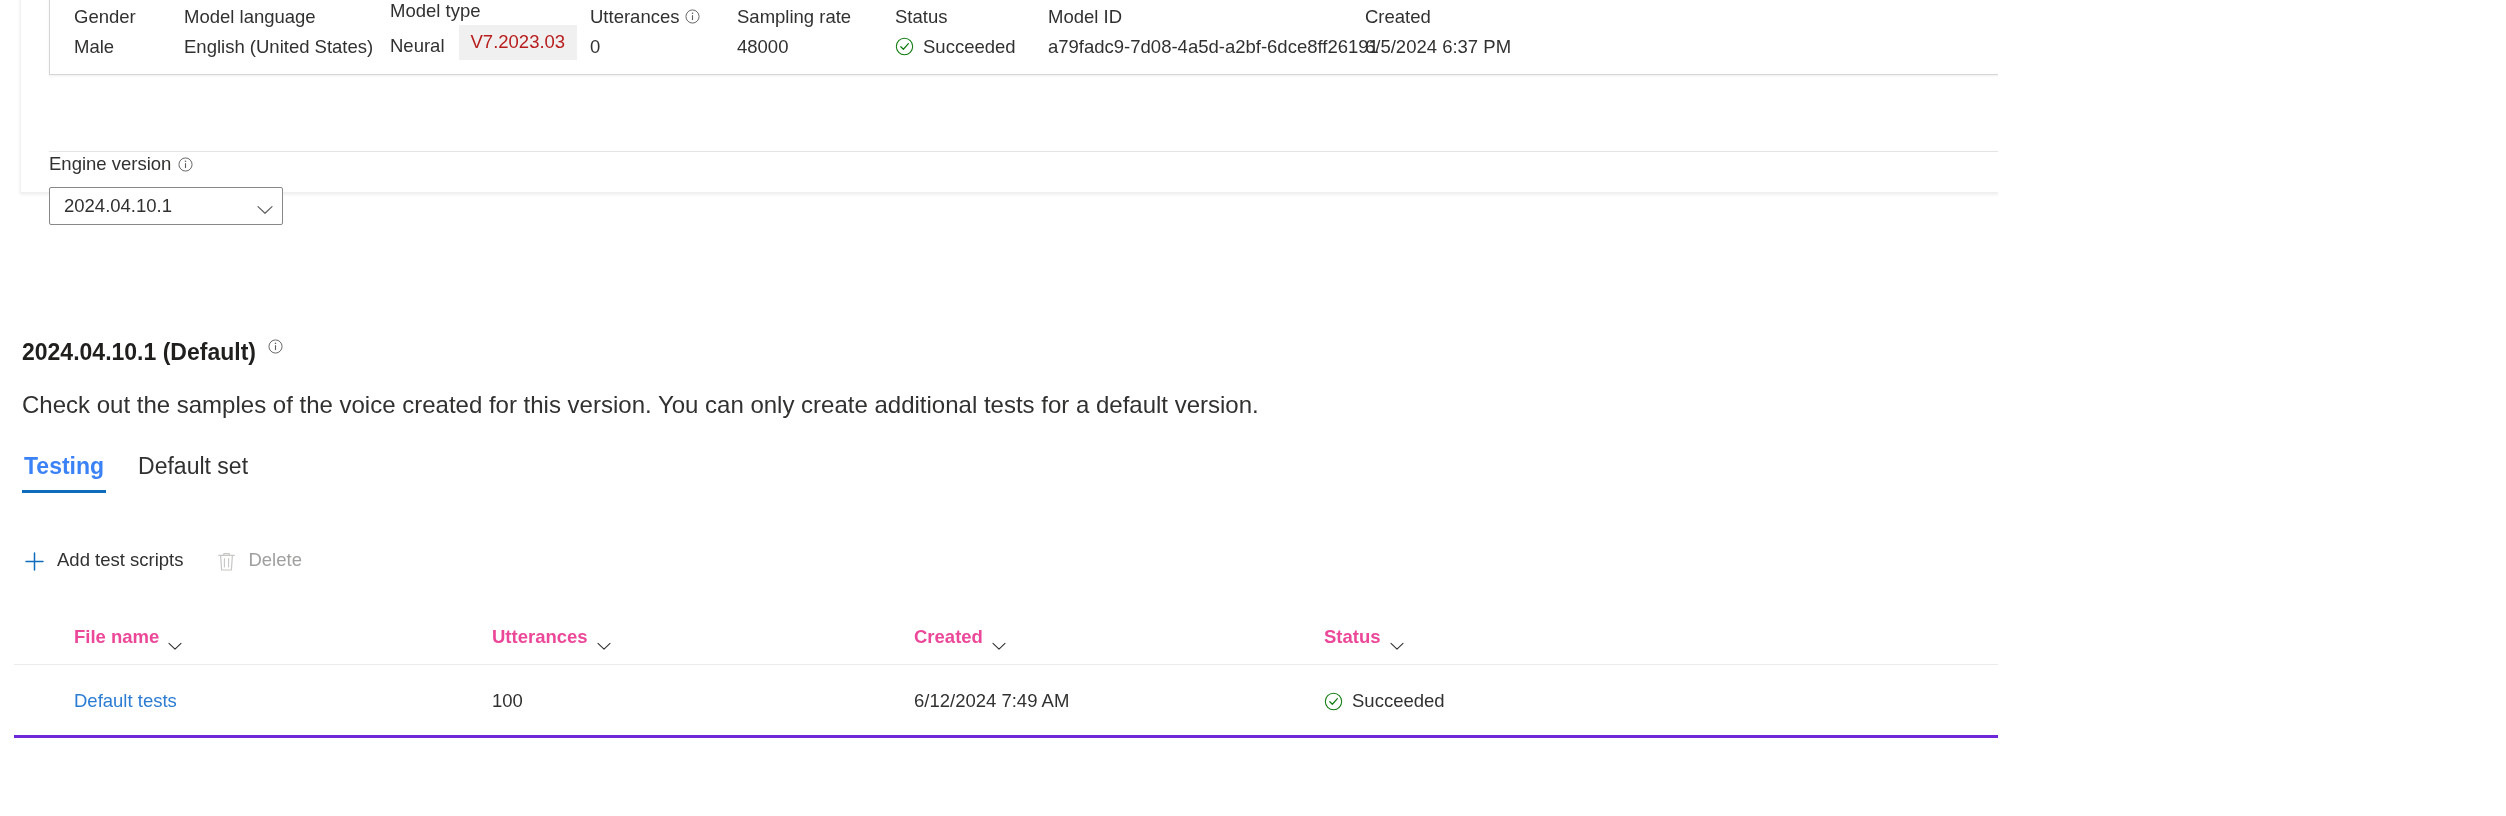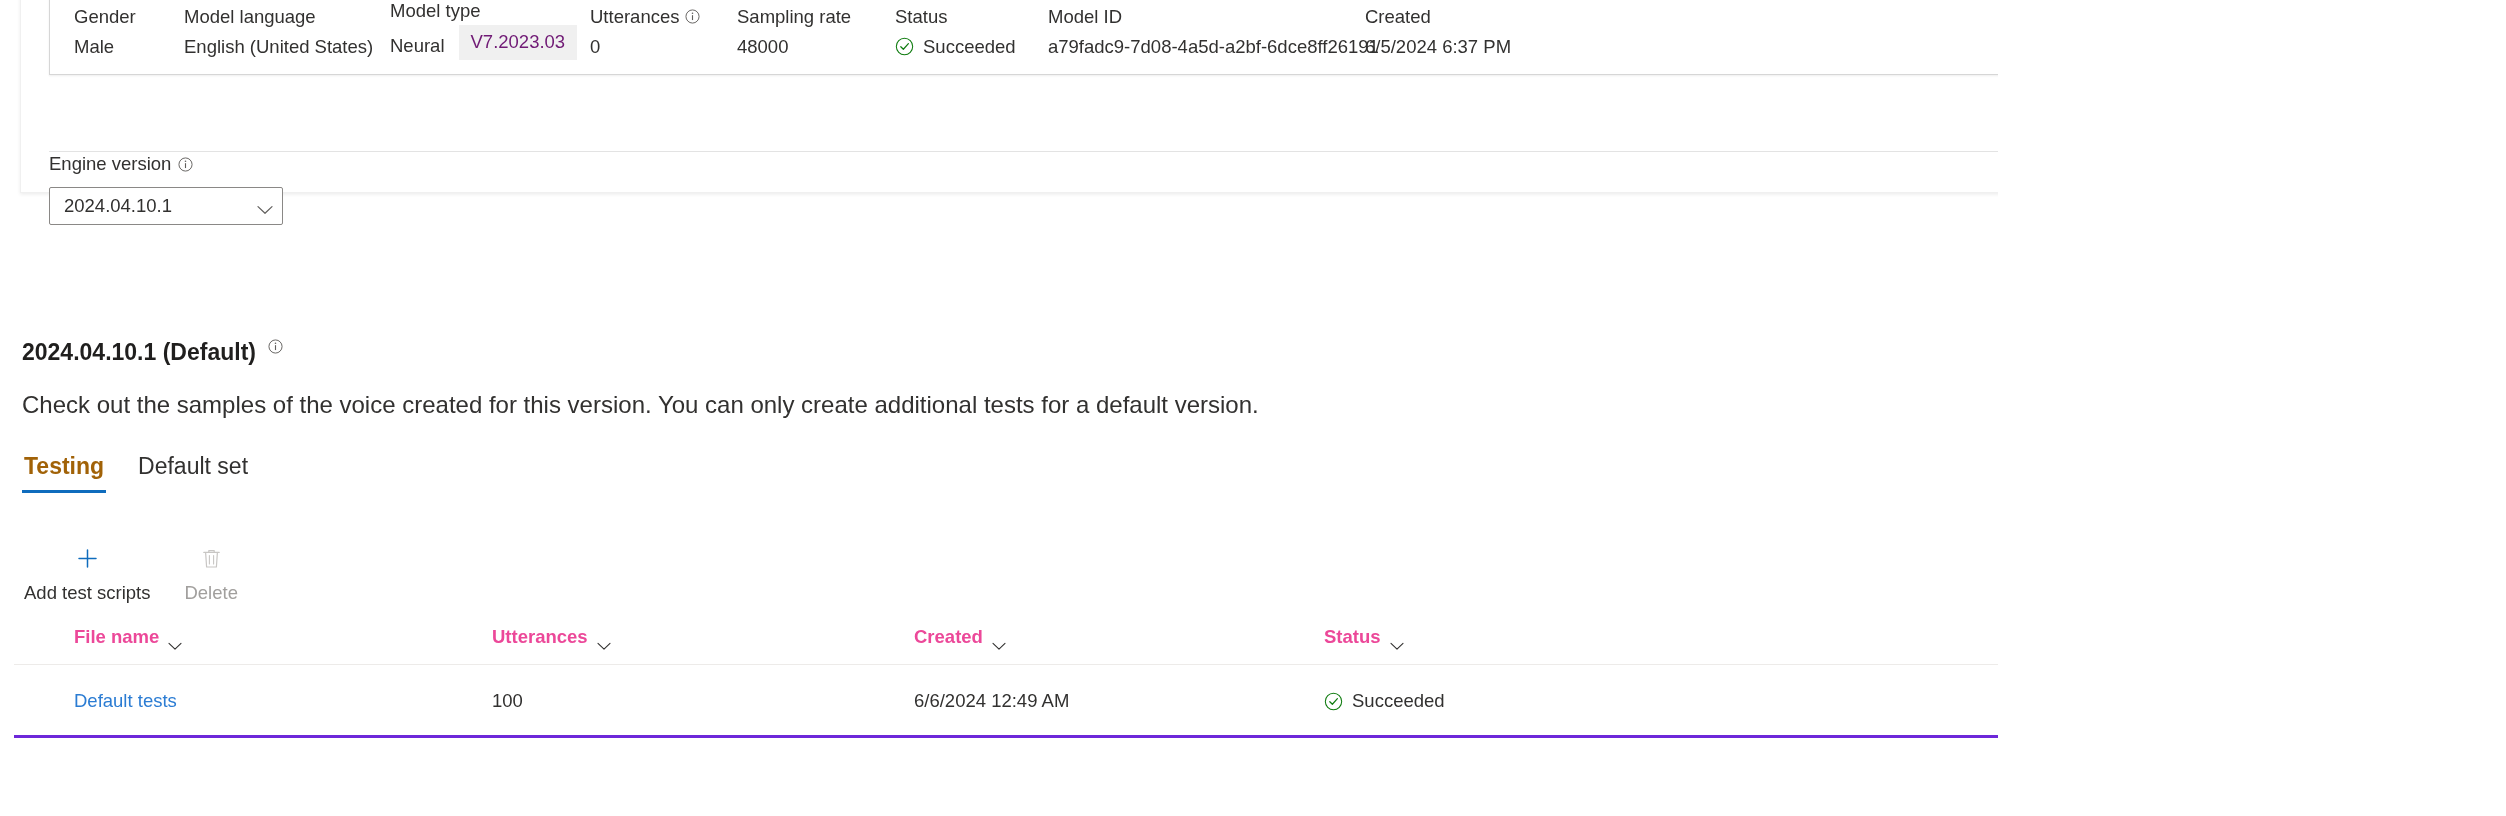--- a/index.html
+++ b/index.html
@@ -83,21 +83,21 @@
     top: 0px;
     flex: none;
   }
   .info-icon svg { display: block; }
 
   .badge-version {
     display: inline-block;
     margin-left: 14px;
     padding: 6px 12px 7px 12px;
     background: #f0f0f0;
-    color: #701a75;
+    color: #b91c1c;
     font-size: 18.5px;
     line-height: 22px;
     position: relative;
     top: -3px;
   }
 
   .status-line { display: flex; align-items: center; gap: 9px; }
   .check-icon { width: 19px; height: 19px; flex: none; display: block; }
 
   
@@ -186,21 +186,21 @@
     position: relative;
     padding: 0 2px 13px 2px;
     font-size: 23px;
     line-height: 28px;
     color: #323130;
     cursor: pointer;
     white-space: nowrap;
   }
   .tab.active {
     font-weight: bold;
-    color: #a16207;
+    color: #3b82f6;
   }
   .tab.active::after {
     content: "";
     position: absolute;
     left: 0;
     right: 0;
     bottom: 0;
     height: 3px;
     background: #0f6cbd;
   }
@@ -209,32 +209,31 @@
   .commandbar {
     position: absolute;
     left: 14px;
     top: 540px;
     display: flex;
     align-items: center;
     gap: 10px;
   }
   .cmd {
     display: flex;
-    align-items: center;
+    align-items: flex-end;
     gap: 12px;
     padding: 8px 14px 8px 10px;
     font-size: 18.5px;
     line-height: 24px;
     color: #323130;
     cursor: pointer;
     background: transparent;
     border: none;
     font-family: inherit;
     white-space: nowrap;
-    flex-direction: column;
   }
   .cmd.disabled {
     color: #a19f9d;
     cursor: default;
   }
   .plus-icon { width: 21px; height: 21px; flex: none; display: block; }
   .trash-icon { width: 19px; height: 21px; flex: none; display: block; }
 
   
   .table {
@@ -465,21 +464,21 @@
           </svg>
         </span>
       </div>
     </div>
 
     <div class="trow">
       <div class="td col-file">
         <a href="#">Default tests</a>
       </div>
       <div class="td col-utt">100</div>
-      <div class="td col-created">6/6/2024 12:49 AM</div>
+      <div class="td col-created">6/12/2024 7:49 AM</div>
       <div class="td col-status">
         <span class="check-icon" style="margin-right:9px;">
           <svg viewBox="0 0 20 20" width="19" height="19" aria-hidden="true">
             <circle cx="10" cy="10" r="8.6" fill="none" stroke="#107c10" stroke-width="1.1"></circle>
             <path d="M6.1 10.2 L8.8 12.9 L14.1 7.0" fill="none" stroke="#107c10" stroke-width="1.3" stroke-linecap="round" stroke-linejoin="round"></path>
           </svg>
         </span>
         <span>Succeeded</span>
       </div>
     </div>

